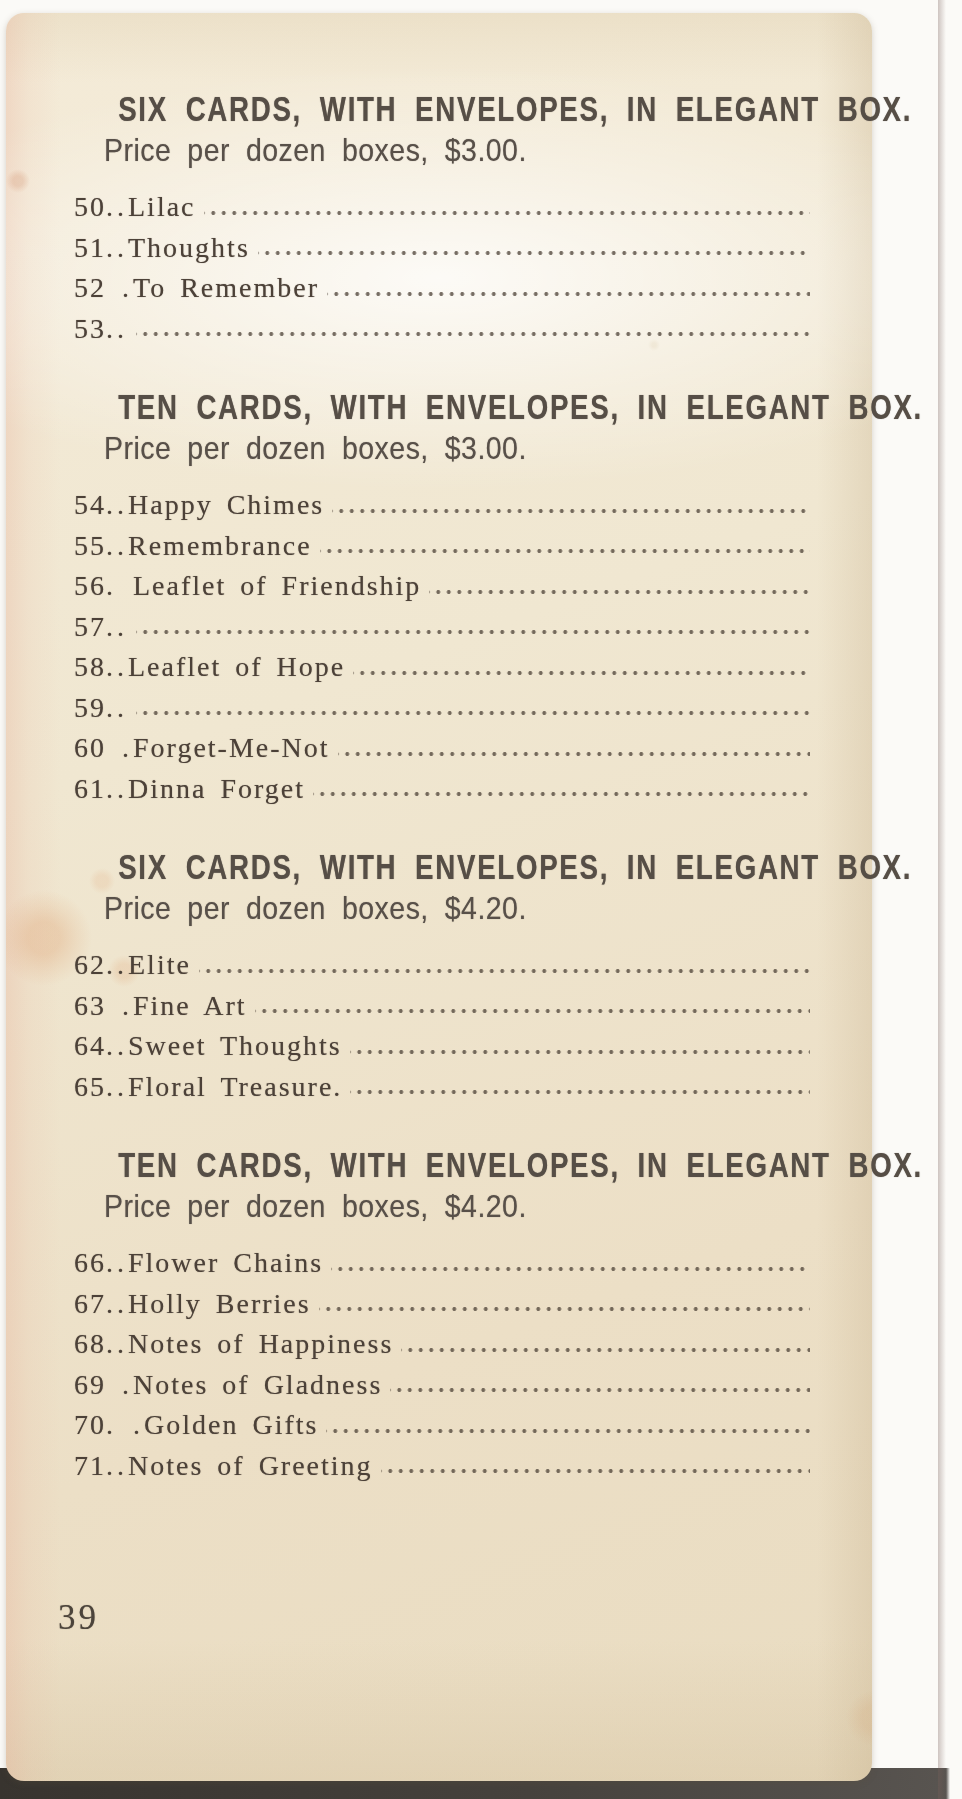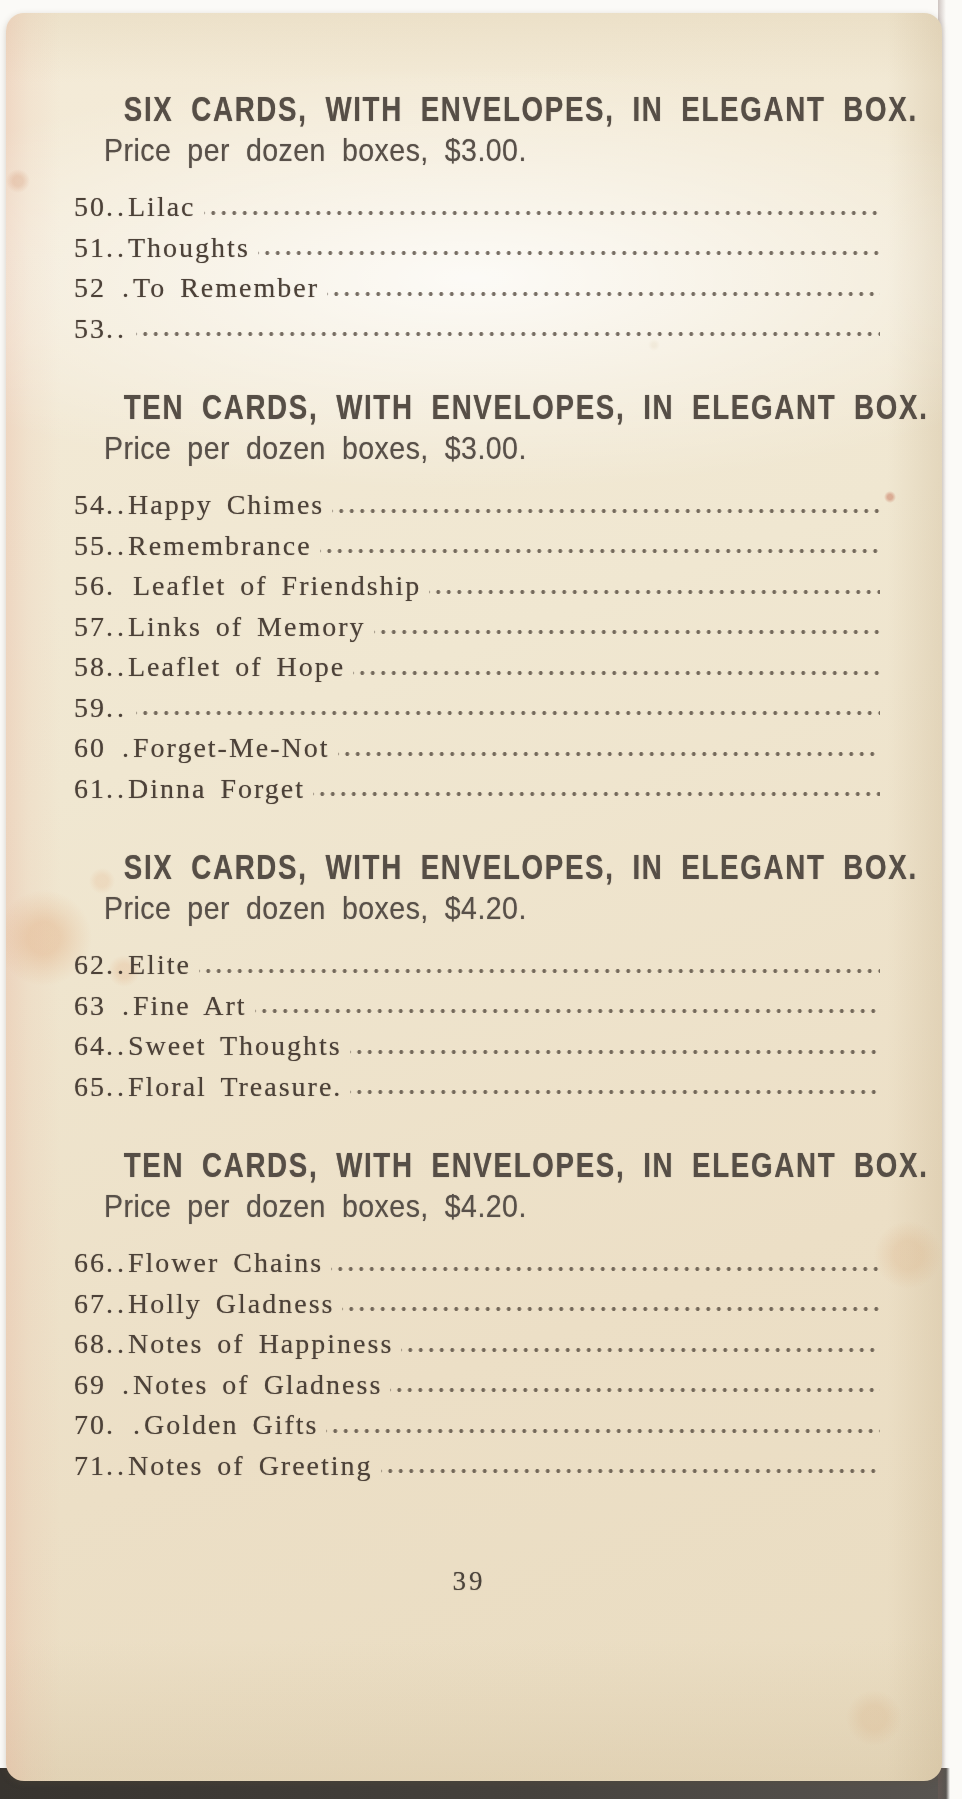--- a/index.html
+++ b/index.html
@@ -14,21 +14,21 @@
   .scan-band {
     position:absolute; left:0; top:1768px; width:962px; height:31px;
     background:linear-gradient(90deg,#38342f 0%, #46423d 55%, #595551 100%);
   }
   
   .scan-right {
     position:absolute; top:0; left:938px; width:24px; height:1799px;
     background:linear-gradient(90deg, rgba(120,95,90,.35) 0, rgba(250,249,246,0) 8px, #fbfaf7 12px);
   }
   .card {
-    position:absolute; left:6px; top:13px; width:936px; height:1768px;
+    position:absolute; left:6px; top:13px; width:866px; height:1768px;
     border-radius:18px;
     padding:76px 62px 0 52px;
     background:
       radial-gradient(ellipse 70% 12% at 50% 15%, rgba(255,255,255,.8) 0%, rgba(255,255,255,.35) 55%, rgba(255,255,255,0) 100%),
       radial-gradient(circle at 38px 925px, rgba(219,147,94,.28) 0 16px, rgba(219,147,94,.13) 32px, rgba(219,147,94,0) 48px),
       radial-gradient(circle at 118px 958px, rgba(219,147,94,.18) 0 7px, rgba(219,147,94,0) 16px),
       radial-gradient(circle at 96px 868px, rgba(219,147,94,.15) 0 6px, rgba(219,147,94,0) 13px),
       radial-gradient(circle at 12px 168px, rgba(205,135,95,.3) 0 5px, rgba(205,135,95,0) 12px),
       radial-gradient(circle at 884px 484px, rgba(186,84,58,.4) 0 2.5px, rgba(186,84,58,0) 6px),
       radial-gradient(circle at 902px 1242px, rgba(214,162,112,.22) 0 14px, rgba(214,162,112,0) 34px),
@@ -85,23 +85,23 @@
   .leader {
     flex:1;
     margin-left:8px;
     align-self:stretch;
     background-image:radial-gradient(circle, rgba(74,63,52,.75) 1.7px, rgba(74,63,52,0) 2.2px);
     background-size:10.5px 10px;
     background-repeat:repeat-x;
     background-position:4px calc(100% - 10px);
   }
   .page-number {
-    margin-top:80px;
-    text-align:center;
-    font-size:27px;
+    margin-top:112px;
+    text-align:left;
+    font-size:35px;
     letter-spacing:3px;
     color:#4c443b;
     text-shadow:0 0 1px rgba(76,68,59,.5);
   }
 </style>
 </head>
 <body>
 
 <div class="scan-band"></div>
 <div class="scan-right"></div>
@@ -156,21 +156,20 @@
         </li>
       <li class="item">
           <span class="num">56</span>
           <span class="sep">. </span>
           <span class="nm">Leaflet of Friendship</span>
           <span class="leader"></span>
         </li>
       <li class="item">
           <span class="num">57</span>
           <span class="sep">..</span>
-          <span class="nm">Links of Memory</span>
           <span class="leader"></span>
         </li>
       <li class="item">
           <span class="num">58</span>
           <span class="sep">..</span>
           <span class="nm">Leaflet of Hope</span>
           <span class="leader"></span>
         </li>
       <li class="item">
           <span class="num">59</span>
@@ -229,21 +228,21 @@
     <ul class="items">
       <li class="item">
           <span class="num">66</span>
           <span class="sep">..</span>
           <span class="nm">Flower Chains</span>
           <span class="leader"></span>
         </li>
       <li class="item">
           <span class="num">67</span>
           <span class="sep">..</span>
-          <span class="nm">Holly Gladness</span>
+          <span class="nm">Holly Berries</span>
           <span class="leader"></span>
         </li>
       <li class="item">
           <span class="num">68</span>
           <span class="sep">..</span>
           <span class="nm">Notes of Happiness</span>
           <span class="leader"></span>
         </li>
       <li class="item">
           <span class="num">69</span>

